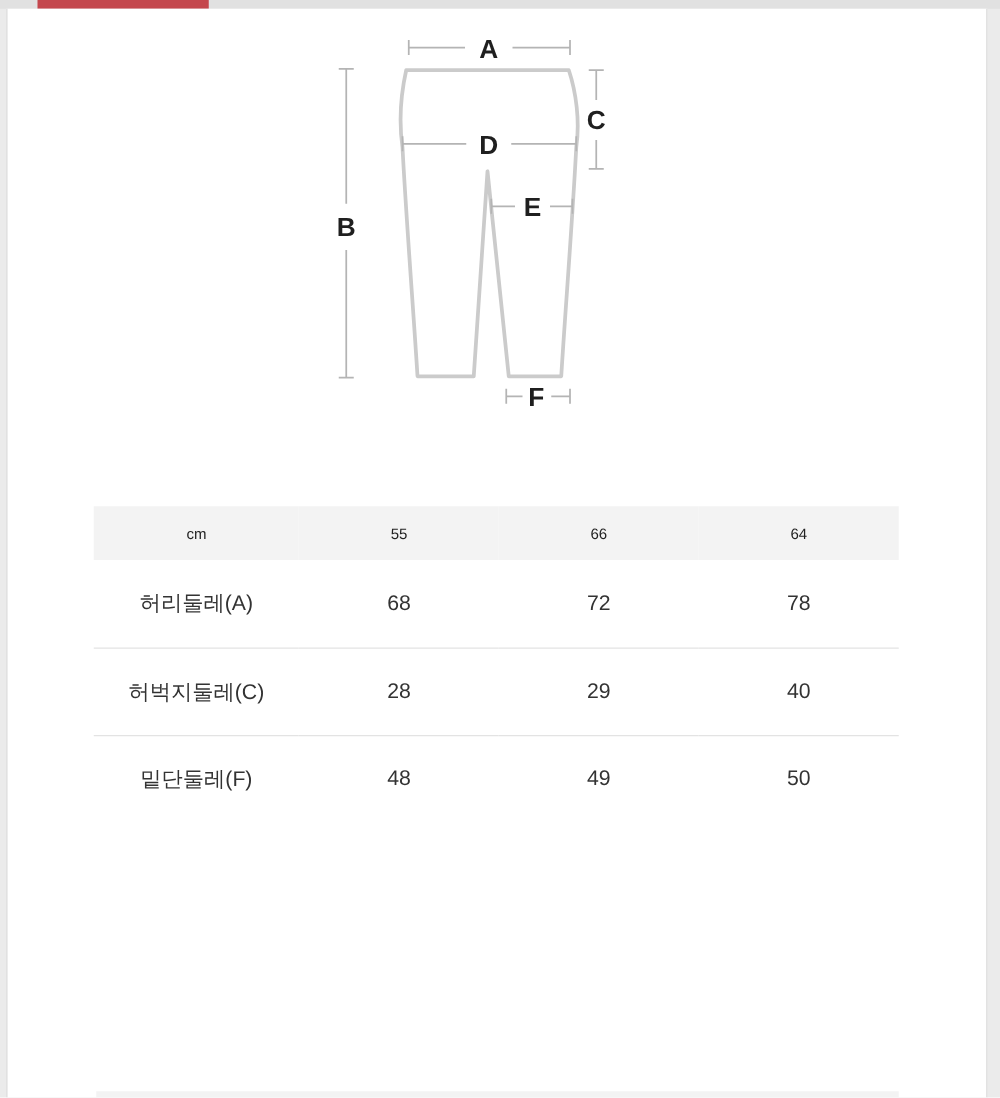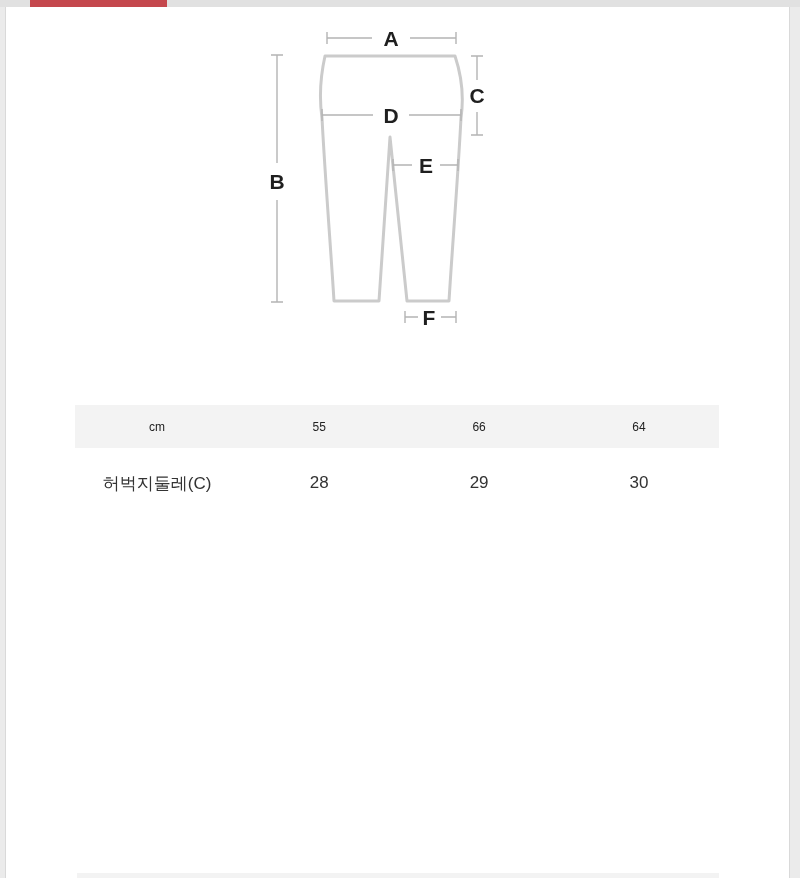--- a/index.html
+++ b/index.html
@@ -104,22 +104,34 @@
     <thead>
       <tr>
         <th>cm</th>
         <th>55</th>
         <th>66</th>
         <th>64</th>
       </tr>
     </thead>
     <tbody>
       <tr>
+        <td>허리둘레(A)</td>
+        <td>68</td>
+        <td>72</td>
+        <td>78</td>
+      </tr>
+      <tr>
         <td>허벅지둘레(C)</td>
         <td>28</td>
         <td>29</td>
-        <td>30</td>
+        <td>40</td>
+      </tr>
+      <tr>
+        <td>밑단둘레(F)</td>
+        <td>48</td>
+        <td>49</td>
+        <td>50</td>
       </tr>
     </tbody>
   </table>
 </div>
 
 <div class="next-table-bar"></div>
 
 </body></html>

